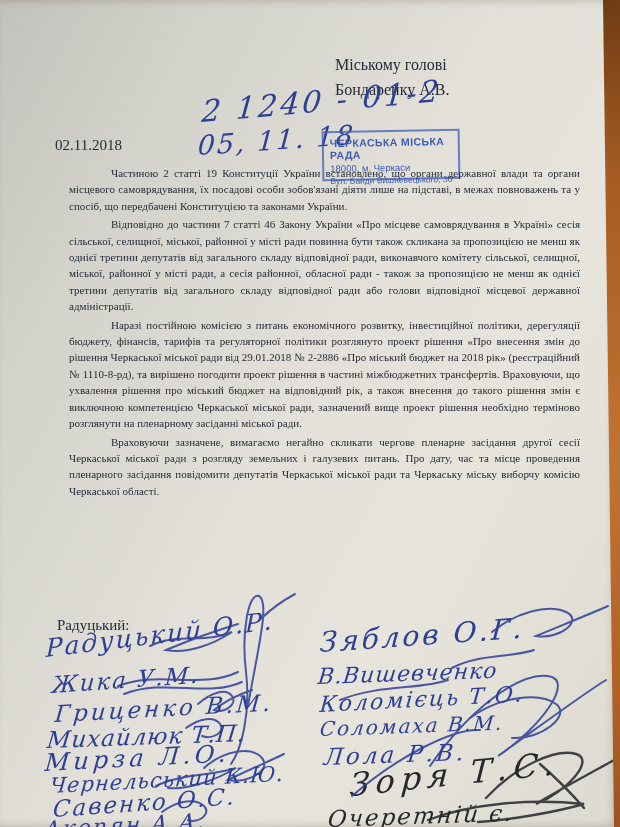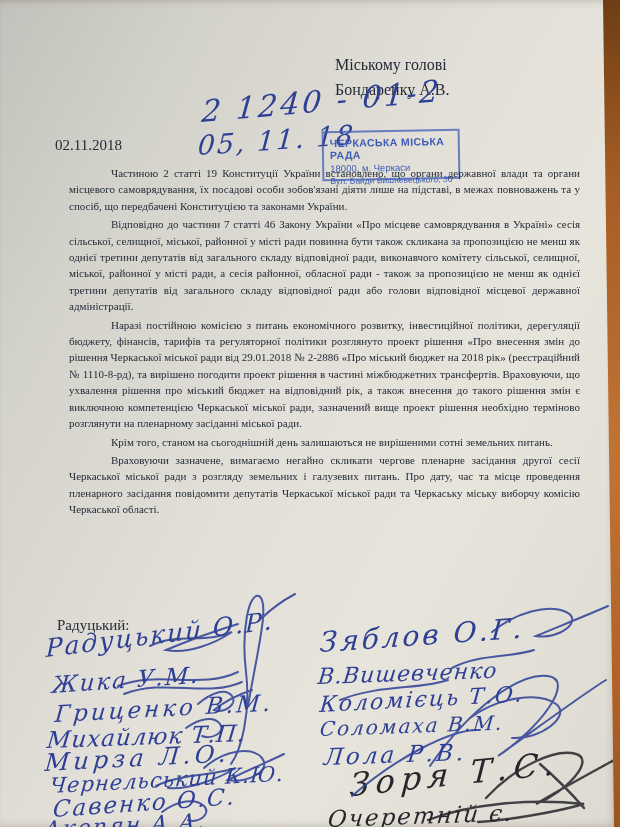--- a/index.html
+++ b/index.html
@@ -58,21 +58,20 @@
   <div class="stamp">
     <div class="s1">ЧЕРКАСЬКА МІСЬКА РАДА</div>
     <div class="s2">18000,  м. Черкаси</div>
     <div class="s3">Вул. Байди Вишневецького, 36</div>
   </div>
 
   <div class="body-text">
     <p>Частиною 2 статті 19 Конституції України встановлено, що органи державної влади та органи місцевого самоврядування, їх посадові особи зобов'язані діяти лише на підставі, в межах повноважень та у спосіб, що передбачені Конституцією та законами України.</p>
     <p>Відповідно до частини 7 статті 46 Закону України «Про місцеве самоврядування в Україні» сесія сільської, селищної, міської, районної у місті ради повинна бути також скликана за пропозицією не менш як однієї третини депутатів від загального складу відповідної ради, виконавчого комітету сільської, селищної, міської, районної у місті ради, а сесія районної, обласної ради - також за пропозицією не менш як однієї третини депутатів від загального складу відповідної ради або голови відповідної місцевої державної адміністрації.</p>
     <p>Наразі постійною комісією з питань економічного розвитку, інвестиційної політики, дерегуляції бюджету, фінансів, тарифів та регуляторної політики розглянуто проект рішення «Про внесення змін до рішення Черкаської міської ради від 29.01.2018 № 2-2886 «Про міський бюджет на 2018 рік» (реєстраційний № 1110-8-рд), та вирішено погодити проект рішення в частині міжбюджетних трансфертів. Враховуючи, що ухвалення рішення про міський бюджет на відповідний рік, а також внесення до такого рішення змін є виключною компетенцією Черкаської міської ради, зазначений вище проект рішення необхідно терміново розглянути на пленарному засіданні міської ради.</p>
-    <p>Крім того, станом на сьогоднішній день залишаються не вирішеними сотні земельних питань.</p>
     <p>Враховуючи зазначене, вимагаємо негайно скликати чергове пленарне засідання другої сесії Черкаської міської ради з розгляду земельних і галузевих питань. Про дату, час та місце проведення пленарного засідання повідомити депутатів Черкаської міської ради та Черкаську міську виборчу комісію Черкаської області.</p>
   </div>
 
   <div class="deputies-label">Радуцький:</div>
 
   <div class="hand" style="left:46px;top:634px;font-size:25px;letter-spacing:2px;transform:rotate(-7deg) skewX(-8deg);">Радуцький О.Р.</div>
   <div class="hand" style="left:52px;top:672px;font-size:23px;letter-spacing:2px;transform:rotate(-4deg) skewX(-8deg);">Жика У.М.</div>
   <div class="hand" style="left:55px;top:701px;font-size:23px;letter-spacing:3px;transform:rotate(-3deg) skewX(-8deg);">Гриценко В.М.</div>
   <div class="hand" style="left:47px;top:727px;font-size:23px;letter-spacing:1px;transform:rotate(-2deg) skewX(-8deg);">Михайлюк Т.П.</div>
   <div class="hand" style="left:45px;top:749px;font-size:24px;letter-spacing:4px;transform:rotate(-3deg) skewX(-8deg);">Мирза Л.О.</div>

